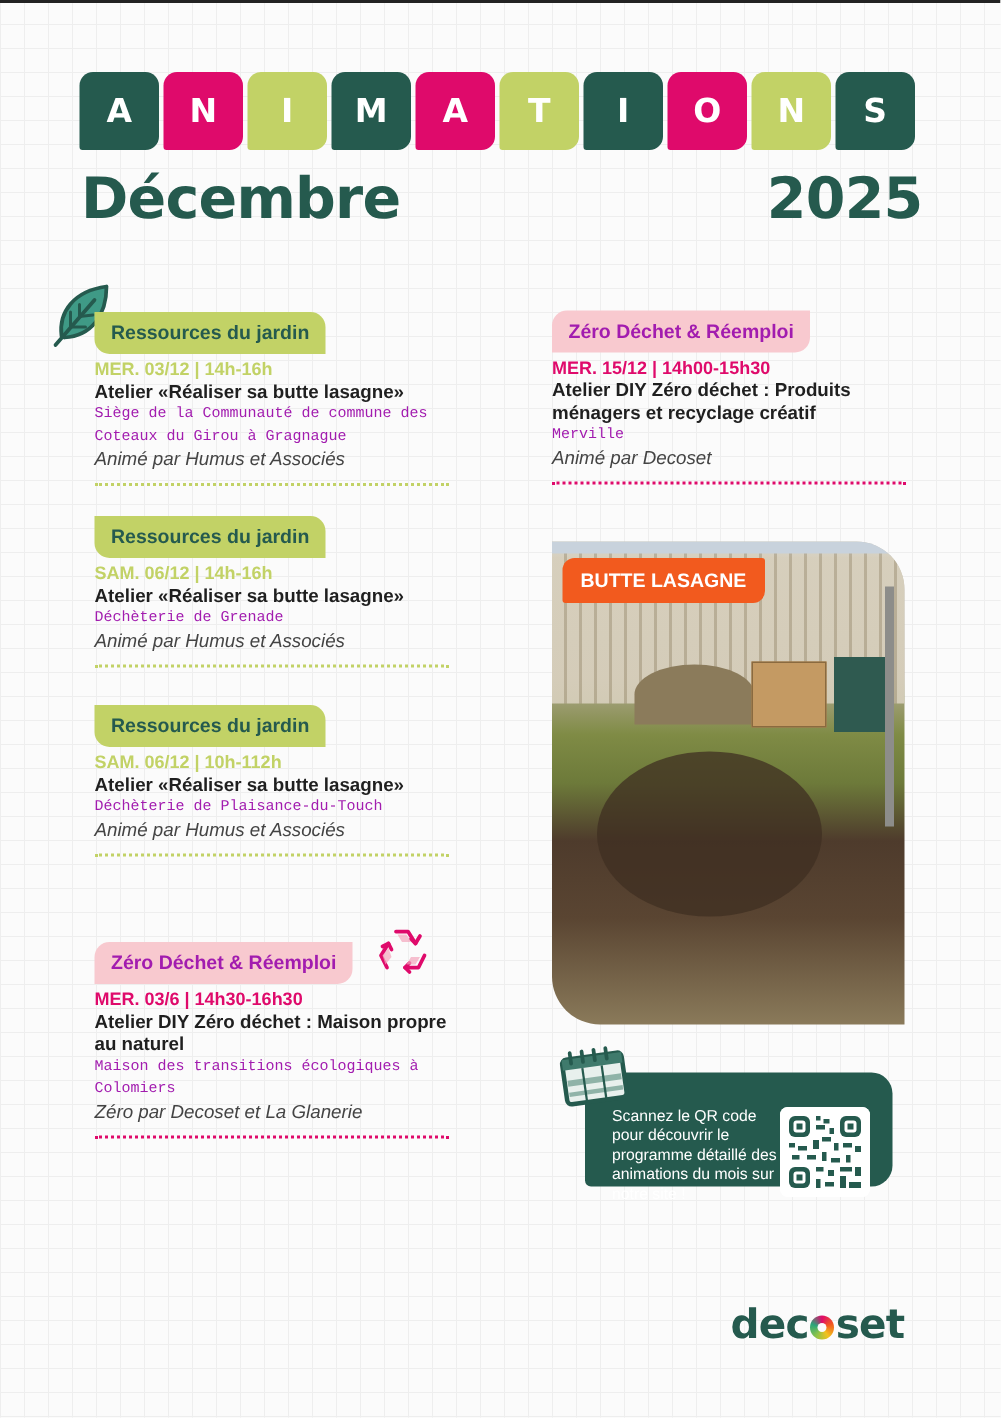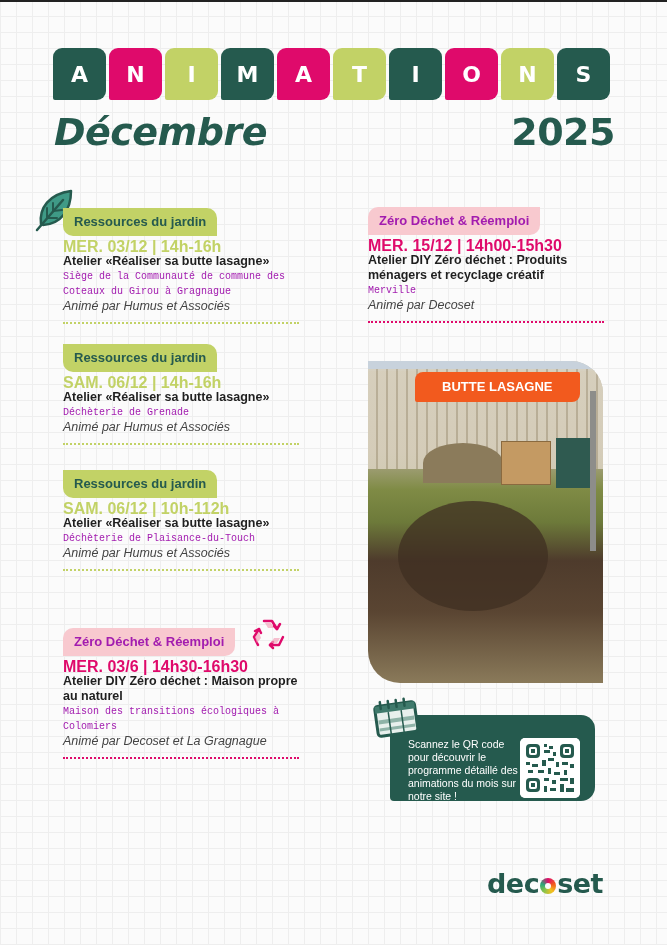--- a/index.html
+++ b/index.html
@@ -20,33 +20,33 @@
   .tile {
     width: 53px; height: 52px; border-radius: 9px 9px 9px 2px;
     display: flex; align-items: center; justify-content: center;
     color: #fff; font-family: "DejaVu Sans", sans-serif; font-weight: bold; font-size: 22px;
   }
   .tile.c0 { background: #255a4e; }
   .tile.c1 { background: #df0a6b; }
   .tile.c2 { background: #c2d266; }
 
   .month { position: absolute; left: 54px; top: 110px; font-family: "DejaVu Sans", sans-serif;
-    font-weight: bold; font-size: 38px; color: #255a4e; letter-spacing: -0.5px; font-style: italic; }
+    font-weight: bold; font-size: 38px; color: #255a4e; letter-spacing: -0.5px; }
   .year { position: absolute; right: 52px; top: 110px; font-family: "DejaVu Sans", sans-serif;
     font-weight: bold; font-size: 38px; color: #255a4e; letter-spacing: -0.5px; }
 
   
   .event { position: absolute; width: 240px; }
   .tag {
     display: inline-block; height: 24px; line-height: 24px; padding: 2px 11px;
     font-weight: bold; font-size: 13px;
   }
   .tag.green { background: #c2d266; color: #255a4e; border-radius: 0 10px 0 10px; }
   .tag.pink { background: #f8c9cf; color: #a21caf; border-radius: 10px 0 10px 0; }
-  .date { font-weight: bold; font-size: 16px; margin-top: 3px; line-height: 15px; }
+  .date { font-weight: bold; font-size: 12px; margin-top: 3px; line-height: 15px; }
   .date.green { color: #c2d266; }
   .date.pink { color: #df0a6b; }
   .title { font-weight: bold; font-size: 12.5px; line-height: 15px; color: #1f1f1f; }
   .place { font-size: 10px; line-height: 15px; color: #a21caf; font-family: Liberation Mono, monospace; }
   .by { font-style: italic; font-size: 12.5px; line-height: 15px; color: #444; }
   .divider { margin-top: 8px; height: 0; width: 236px; border-top: 2px dotted; }
   .divider.green { border-color: #c2d266; }
   .divider.pink { border-color: #df0a6b; }
 
   .leaf-icon { position: absolute; left: 35px; top: 188px; width: 40px; height: 44px; }
@@ -63,27 +63,27 @@
     position: absolute; left: 0; top: 8px; width: 100%; height: 100px;
     background: repeating-linear-gradient(to right, #d8d0bd 0 8px, #b8ad95 8px 10px);
     opacity: 0.9;
   }
   .photo .mound { position: absolute; left: 55px; top: 82px; width: 80px; height: 40px; border-radius: 50% 50% 0 0; background: #8b7b5b; }
   .photo .crate { position: absolute; left: 133px; top: 80px; width: 48px; height: 42px; background: #c49a63; border: 1px solid #8a6a3f; }
   .photo .bin { position: absolute; left: 188px; top: 77px; width: 38px; height: 50px; background: #2f5a50; }
   .photo .pole { position: absolute; left: 222px; top: 30px; width: 6px; height: 160px; background: #8d8d8a; }
   .photo .soil { position: absolute; left: 30px; top: 140px; width: 150px; height: 110px; border-radius: 50%; background: #3f2f22; opacity: 0.75; }
   .photo-label {
-    position: absolute; left: 375px; top: 372px; height: 30px; line-height: 30px; padding: 0 27px;
-    background: #f25a1e; color: #fff; font-weight: bold; font-size: 13px; border-radius: 8px 2px 8px 2px; margin-left: 40px;
+    position: absolute; left: 375px; top: 372px; height: 30px; line-height: 30px; padding: 0 12px;
+    background: #f25a1e; color: #fff; font-weight: bold; font-size: 13px; border-radius: 8px 2px 8px 2px;
   }
 
   
   .qr-card {
-    position: absolute; left: 390px; top: 715px; width: 205px; height: 86px;
+    position: absolute; left: 390px; top: 715px; width: 205px; height: 76px;
     background: #255a4e; border-radius: 14px 14px 14px 4px;
   }
   .qr-text { position: absolute; left: 18px; top: 23px; width: 112px; color: #fff; font-size: 10.5px; line-height: 13px; }
   .qr-code { position: absolute; left: 520px; top: 738px; width: 60px; height: 60px; background: #fff; border-radius: 5px; }
   .calendar-icon { position: absolute; left: 372px; top: 696px; width: 48px; height: 42px; }
 
   .logo { position: absolute; left: 487px; top: 868px; font-family: "DejaVu Sans", sans-serif; font-weight: bold;
     font-size: 27px; color: #255a4e; letter-spacing: -0.5px; }
   .logo .o { display: inline-block; width: 16px; height: 16px; border-radius: 50%;
     background: conic-gradient(#df0a6b, #f25a1e, #f2c21e, #8bc34a, #2aa57a, #df0a6b); vertical-align: -1px; margin: 0 1px; position: relative; }
@@ -157,21 +157,21 @@
     <path d="M30 23 L27 28 L21 28 L24 23 Z"></path>
     <path d="M7 28 L5 22 L9 17 L11 23 Z"></path>
   </g>
 </svg>
 
 <div class="event" style="left:63px; top:628px;">
   <div class="tag pink">Zéro Déchet &amp; Réemploi</div>
   <div class="date pink">MER. 03/6 | 14h30-16h30</div>
   <div class="title">Atelier DIY Zéro déchet : Maison propre au naturel</div>
   <div class="place">Maison des transitions écologiques à Colomiers</div>
-  <div class="by">Animé par Decoset et La Gragnague</div>
+  <div class="by">Zéro par Decoset et La Glanerie</div>
   <div class="divider pink"></div>
 </div>
 
 <div class="event" style="left:368px; top:207px;">
   <div class="tag pink">Zéro Déchet &amp; Réemploi</div>
   <div class="date pink">MER. 15/12 | 14h00-15h30</div>
   <div class="title">Atelier DIY Zéro déchet : Produits ménagers et recyclage créatif</div>
   <div class="place">Merville</div>
   <div class="by">Animé par Decoset</div>
   <div class="divider pink"></div>

